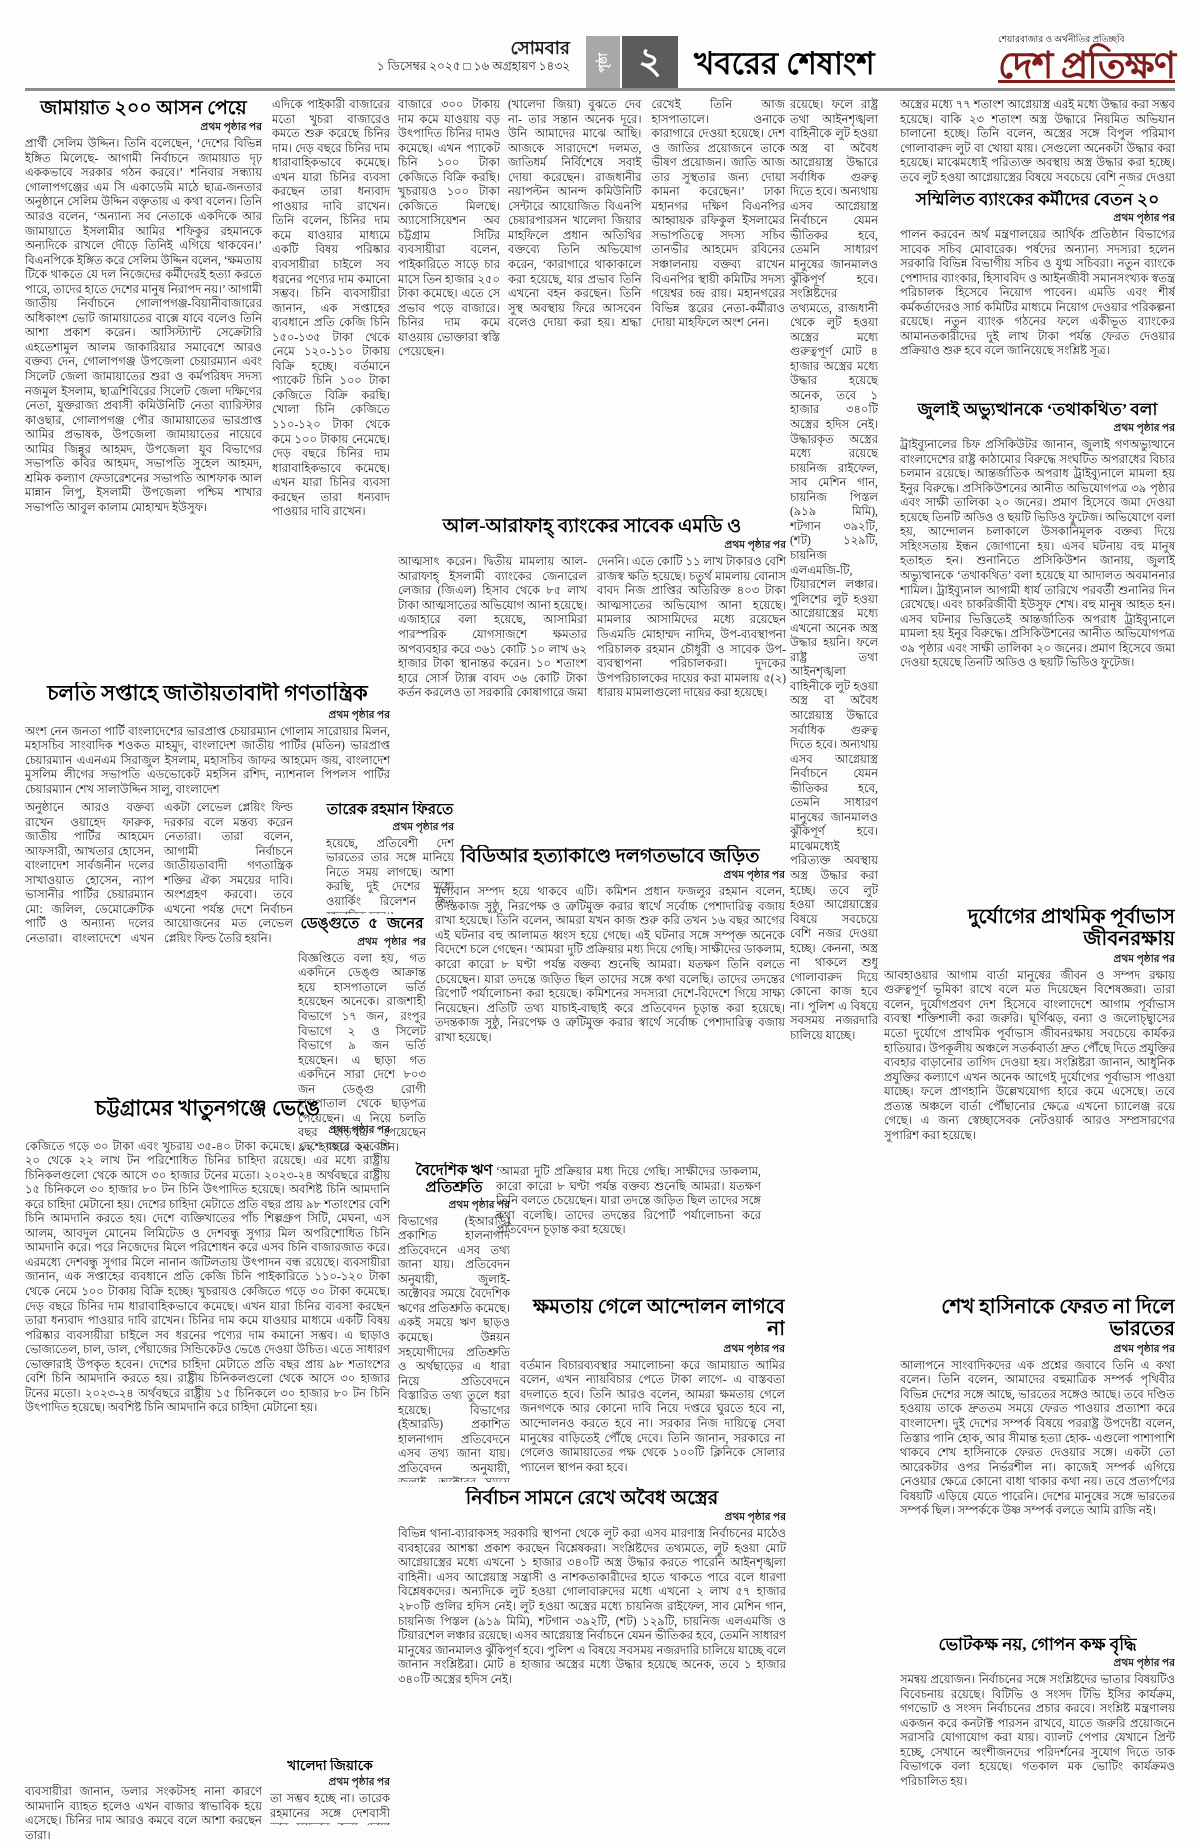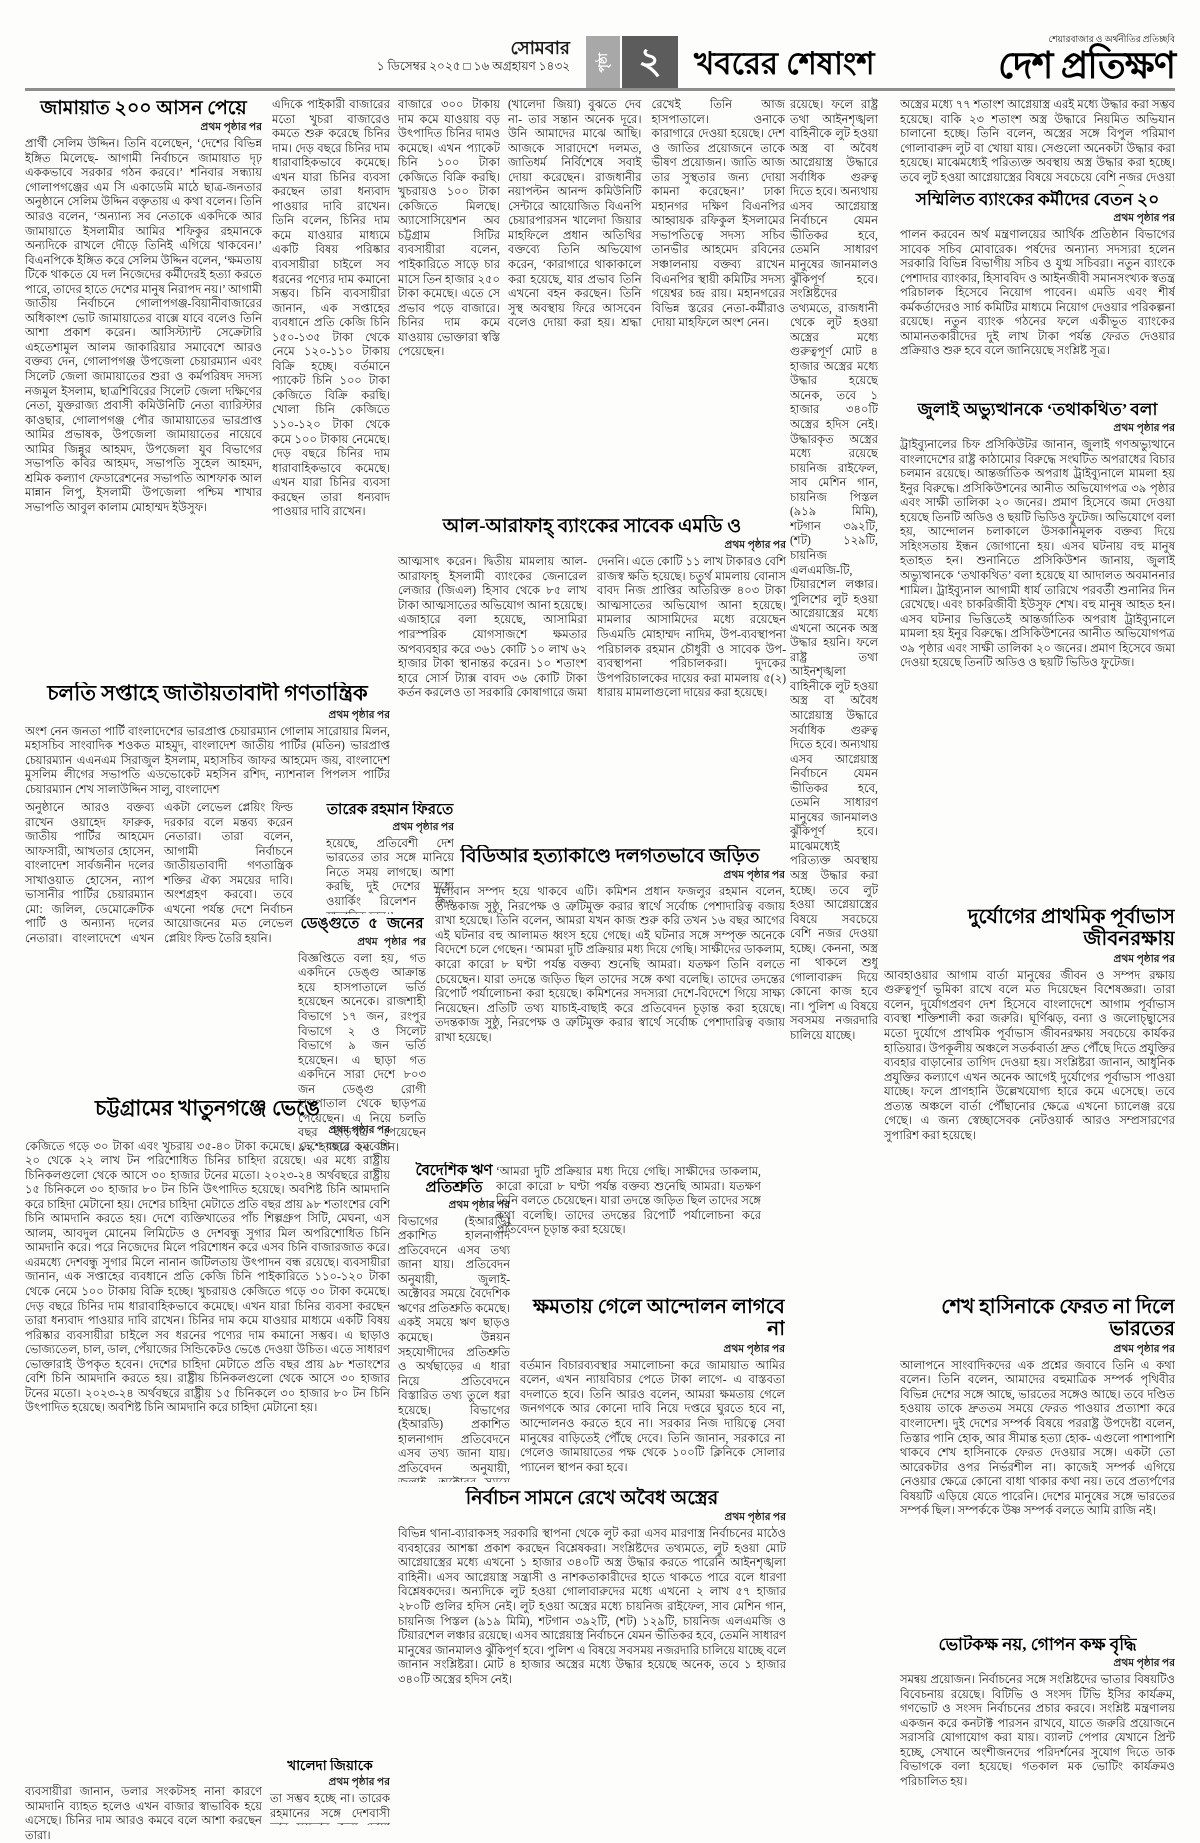--- a/index.html
+++ b/index.html
@@ -10,23 +10,23 @@
   
   .date-block{position:absolute;left:250px;top:38px;width:320px;text-align:right;}
   .weekday{font-size:18px;font-weight:bold;line-height:20px;}
   .dateline{font-size:12px;line-height:16px;}
   .page-tab{position:absolute;left:586px;top:36px;width:34px;height:54px;background:#a8a8a8;
     color:#fff;display:flex;align-items:center;justify-content:center;}
   .page-tab span{writing-mode:vertical-rl;transform:rotate(180deg);font-size:12px;font-weight:bold;}
   .page-num{position:absolute;left:622px;top:36px;width:56px;height:54px;background:#5c5c5c;
     color:#fff;font-size:36px;font-weight:bold;display:flex;align-items:center;justify-content:center;}
   .section-title{position:absolute;left:694px;top:40px;font-size:31px;font-weight:bold;color:#000;line-height:48px;}
-  .brand{position:absolute;right:25px;top:34px;text-align:right;margin-left:30px;}
+  .brand{position:absolute;right:25px;top:34px;margin-left:30px;}
   .brand .tagline{font-size:9px;line-height:11px;color:#111;}
-  .brand .name{font-size:37px;font-weight:bold;line-height:42px;color:#000000;letter-spacing:-1px;}
+  .brand .name{font-size:37px;font-weight:bold;line-height:42px;color:#7f1d1d;letter-spacing:-1px;text-decoration:underline;}
   .rule{position:absolute;left:25px;top:88px;width:1150px;height:3px;background:#8d8d8d;}
   
   .art{position:absolute;overflow:hidden;}
   .hl{font-weight:bold;text-align:center;color:#000;line-height:1.12;margin:0 0 1px 0;}
   .s21{font-size:21px;} .s19{font-size:19px;} .s17{font-size:17px;}
   .s16{font-size:20px;text-align:right;} .s15{font-size:15px;} .s14{font-size:13.5px;}
   .sub{text-align:right;font-size:10.5px;font-weight:bold;line-height:13px;margin:2px 0 3px 0;}
   .bd{font-size:11.5px;line-height:14.55px;text-align:justify;color:#222;
       word-break:break-word;hyphens:auto;}
   .c2{column-count:2;column-gap:10px;}

